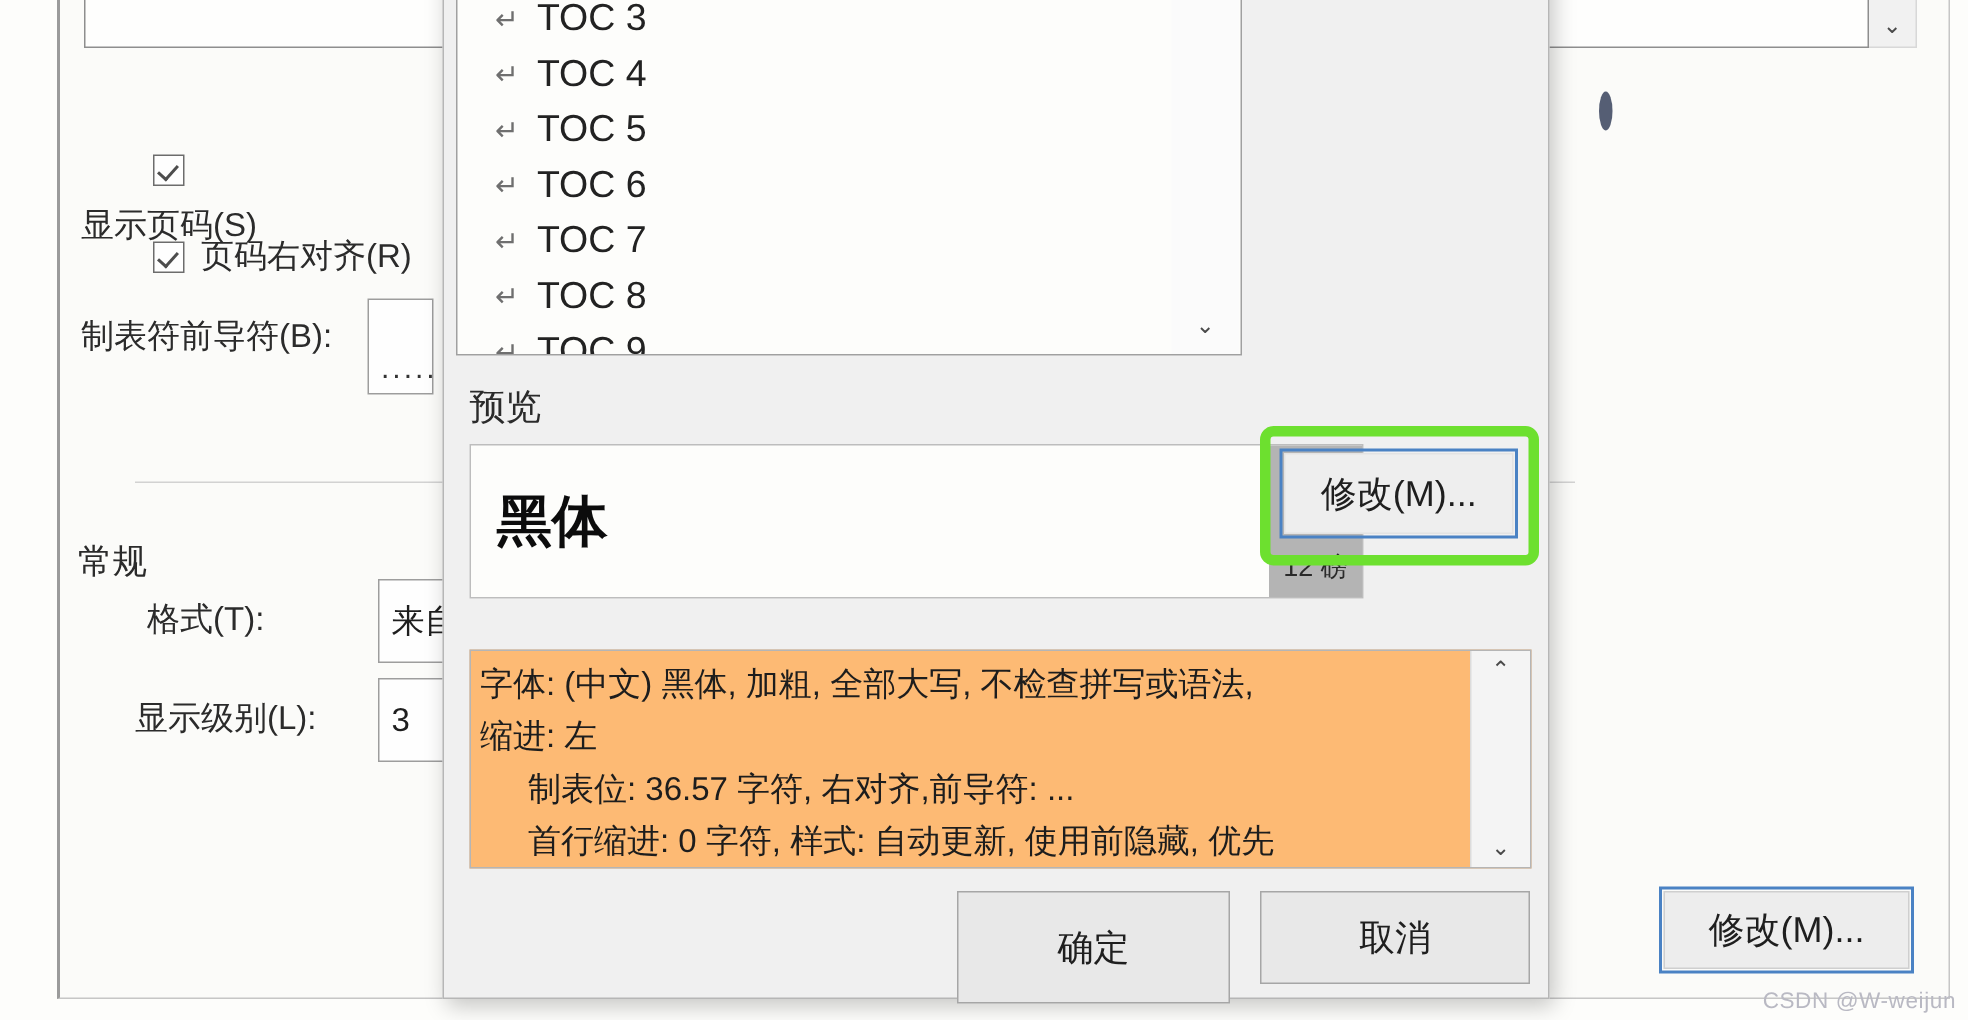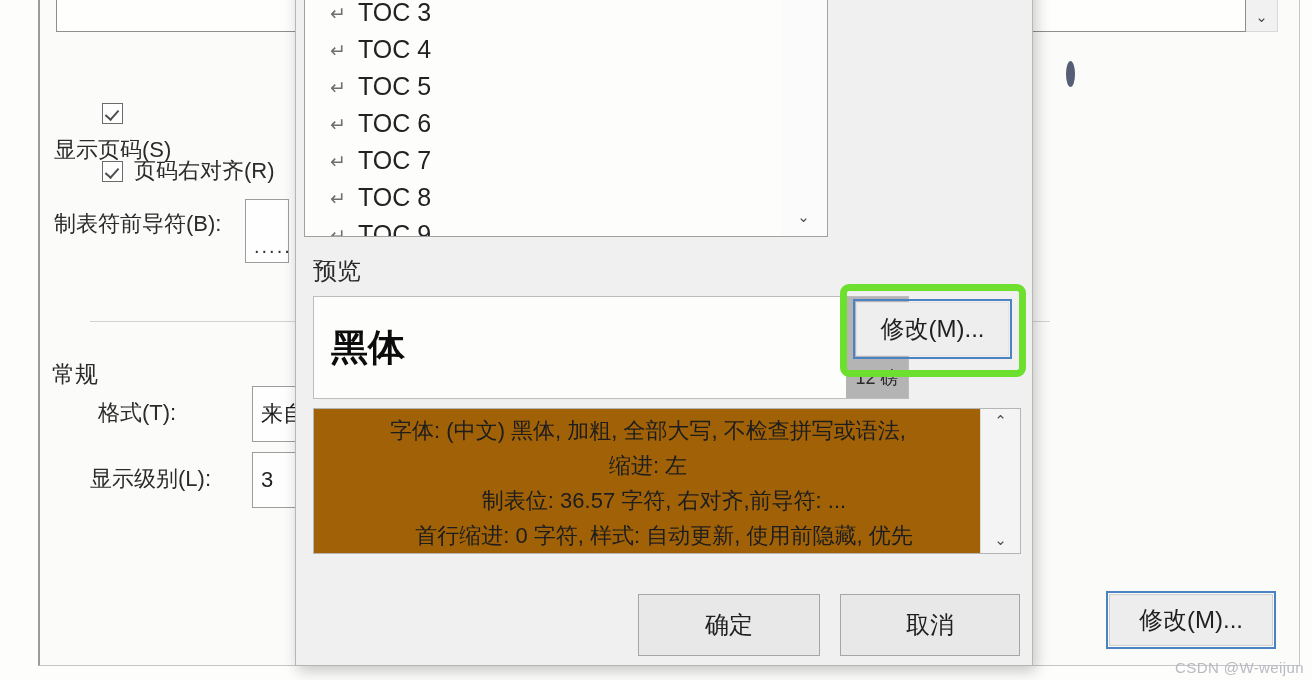--- a/index.html
+++ b/index.html
@@ -214,27 +214,26 @@
     display: flex;
     align-items: flex-end;
     justify-content: center;
     padding-bottom: 8px;
     font-size: 18px;
     color: #2a2a2a;
   }
 
   .desc-box {
     position: absolute;
-    left: 17px; top: 483px;
+    left: 17px; top: 508px;
     width: 708px; height: 146px;
-    background: #a16207;
+    background: #fdba74;
     border: 1px solid #b5b5b5;
     box-sizing: border-box;
     display: flex;
-    text-align: center;
   }
   .desc-text {
     flex: 1;
     padding: 4px 4px 0 6px;
     font-size: 22px;
     line-height: 35px;
     color: #1d1d1d;
     overflow: hidden;
   }
   .desc-text .ind { padding-left: 32px; display: block; }
@@ -382,21 +381,21 @@
         <div class="ind">制表位: 36.57 字符, 右对齐,前导符: ...</div>
         <div class="ind">首行缩进: 0 字符, 样式: 自动更新, 使用前隐藏, 优先</div>
       </div>
       <div class="desc-scroll">
         <span class="chev">⌃</span>
 
         <span class="chev">⌄</span>
       </div>
     </div>
 
-    <div class="btn" style="left:342px; top:669px; width:182px; height:62px;">确定</div>
+    <div class="btn" style="left:342px; top:669px; width:182px; height:75px;">确定</div>
     <div class="btn" style="left:544px; top:669px; width:180px; height:62px;">取消</div>
   </div>
 
   <div class="focus-ring" style="left:853px; top:299px; width:159px; height:60px;"></div>
   <div class="btn" style="left:856px; top:302px; width:153px; height:54px; background:#eeeeee; border:1px solid #e3e3e3;">修改(M)...</div>
   <div class="green-ring"></div>
 
   <div class="watermark">CSDN @W-weijun</div>
 </div>
 

